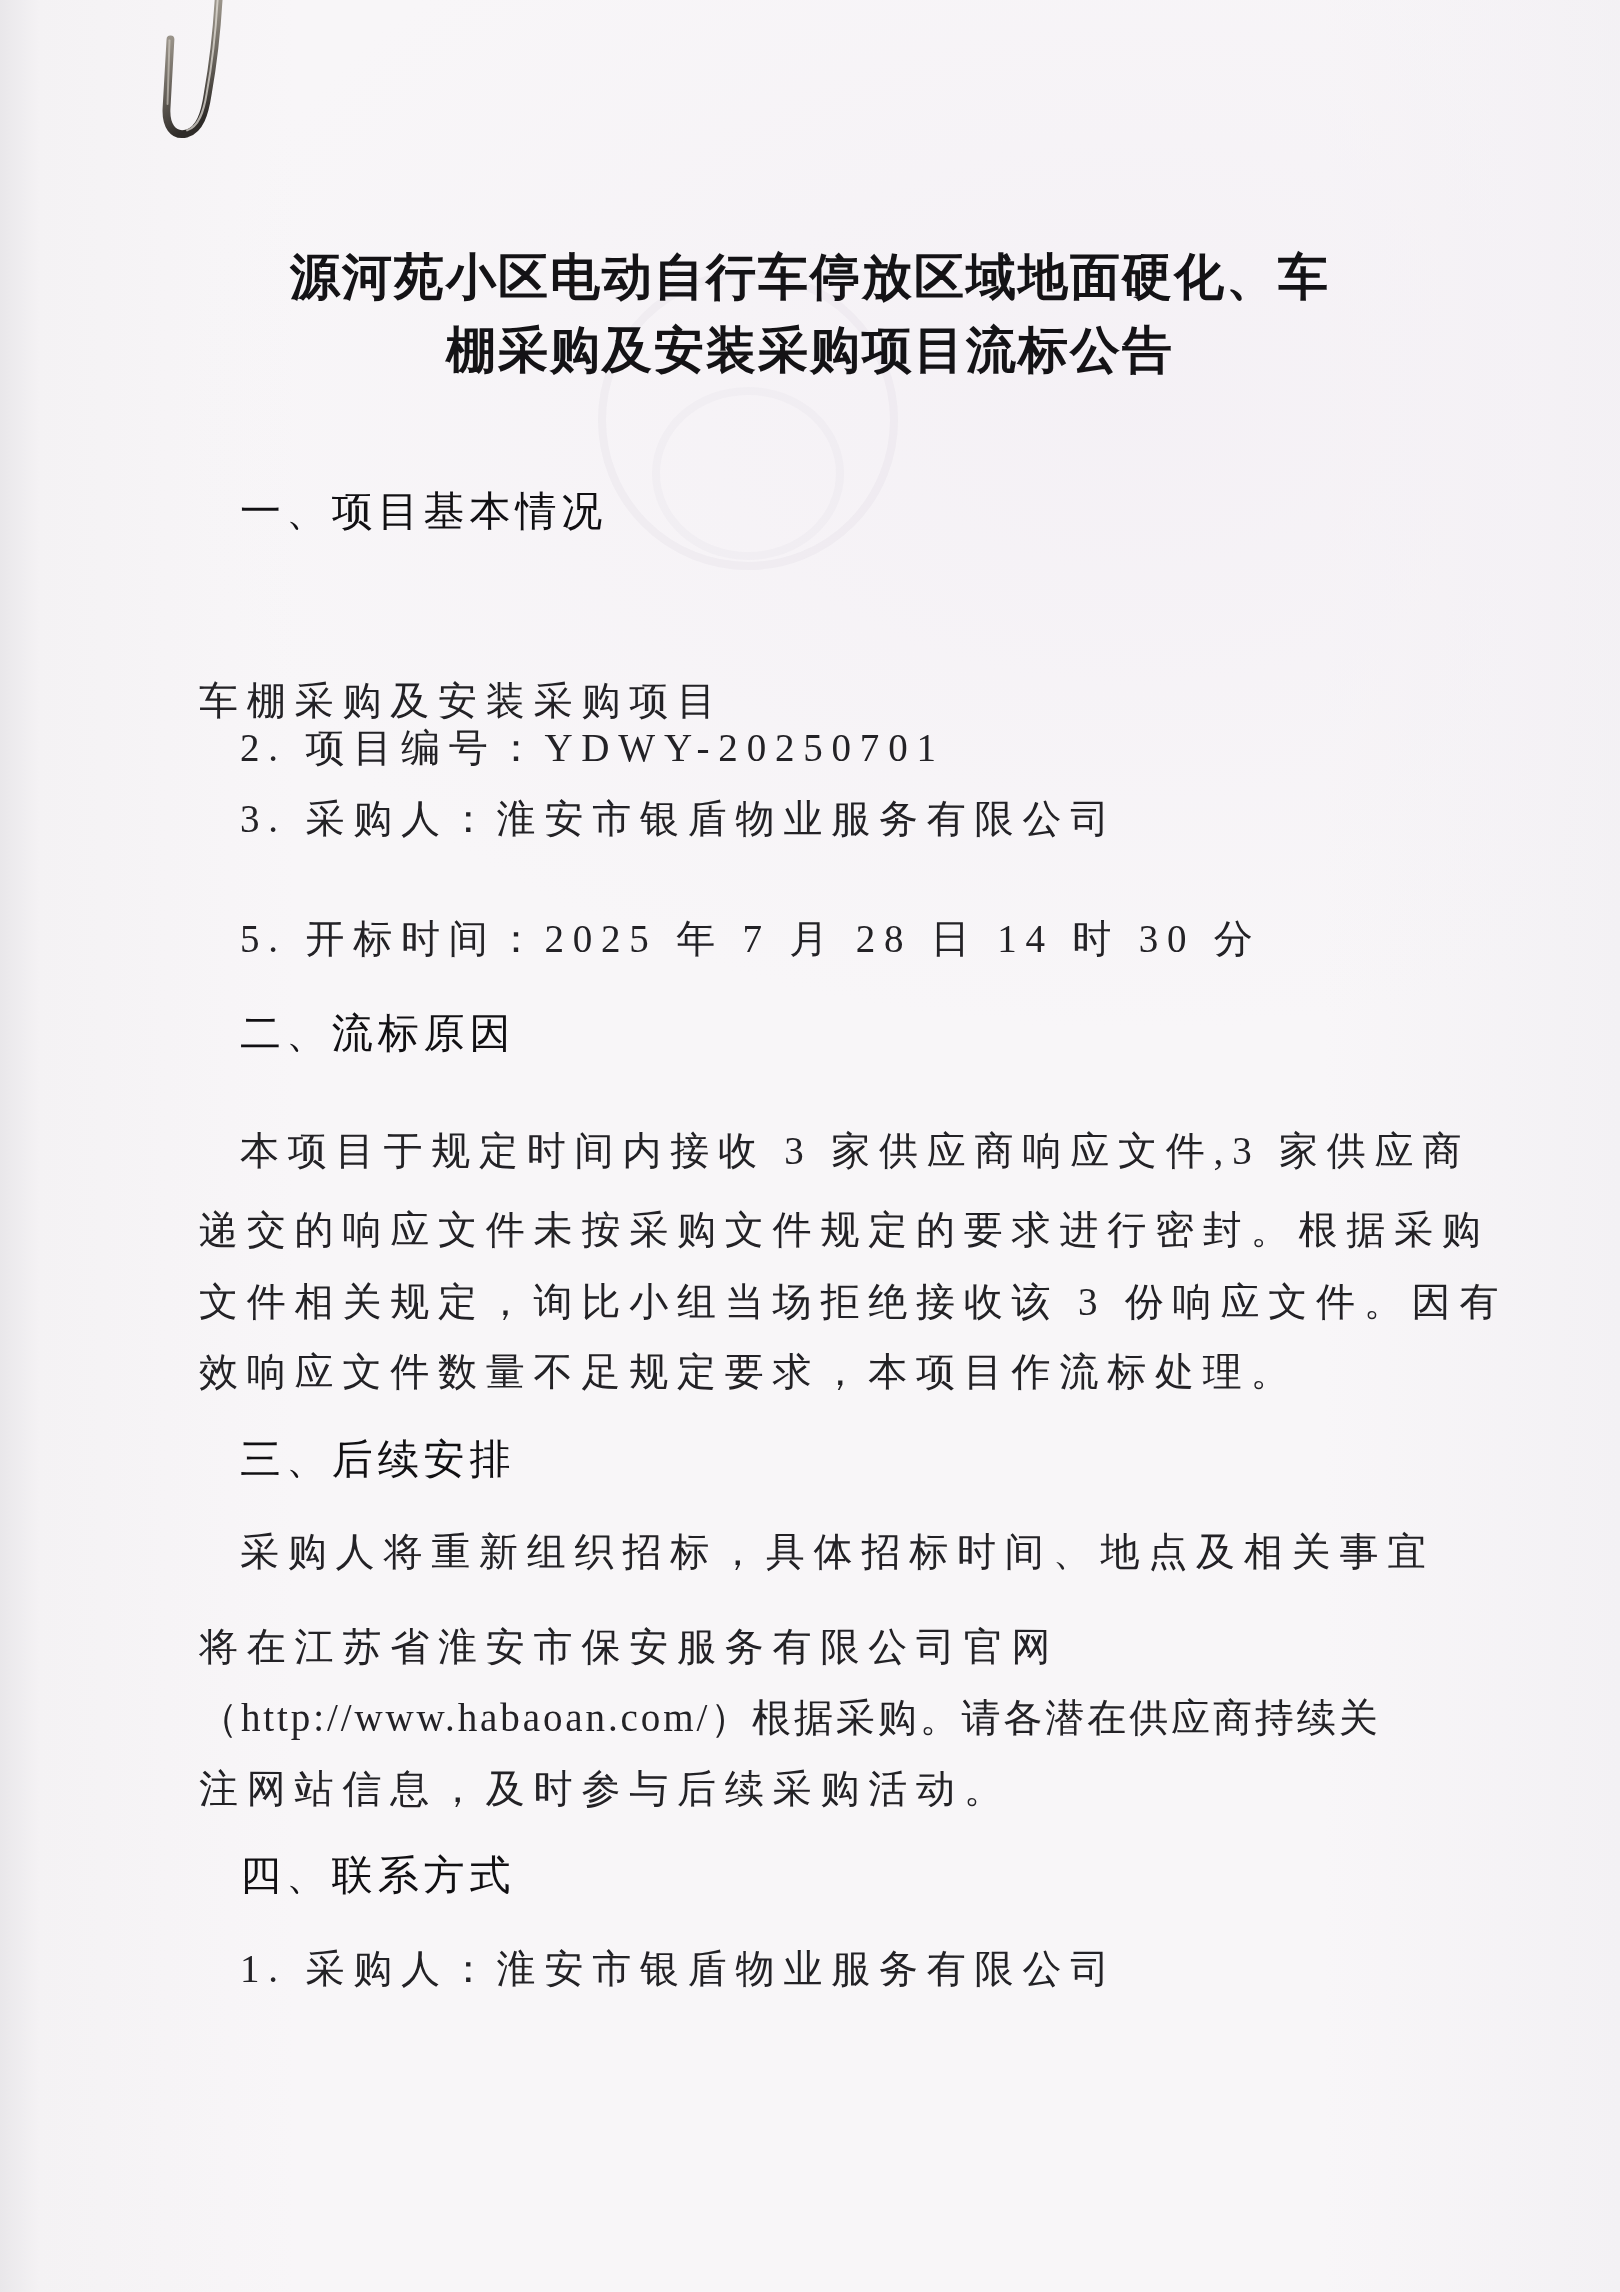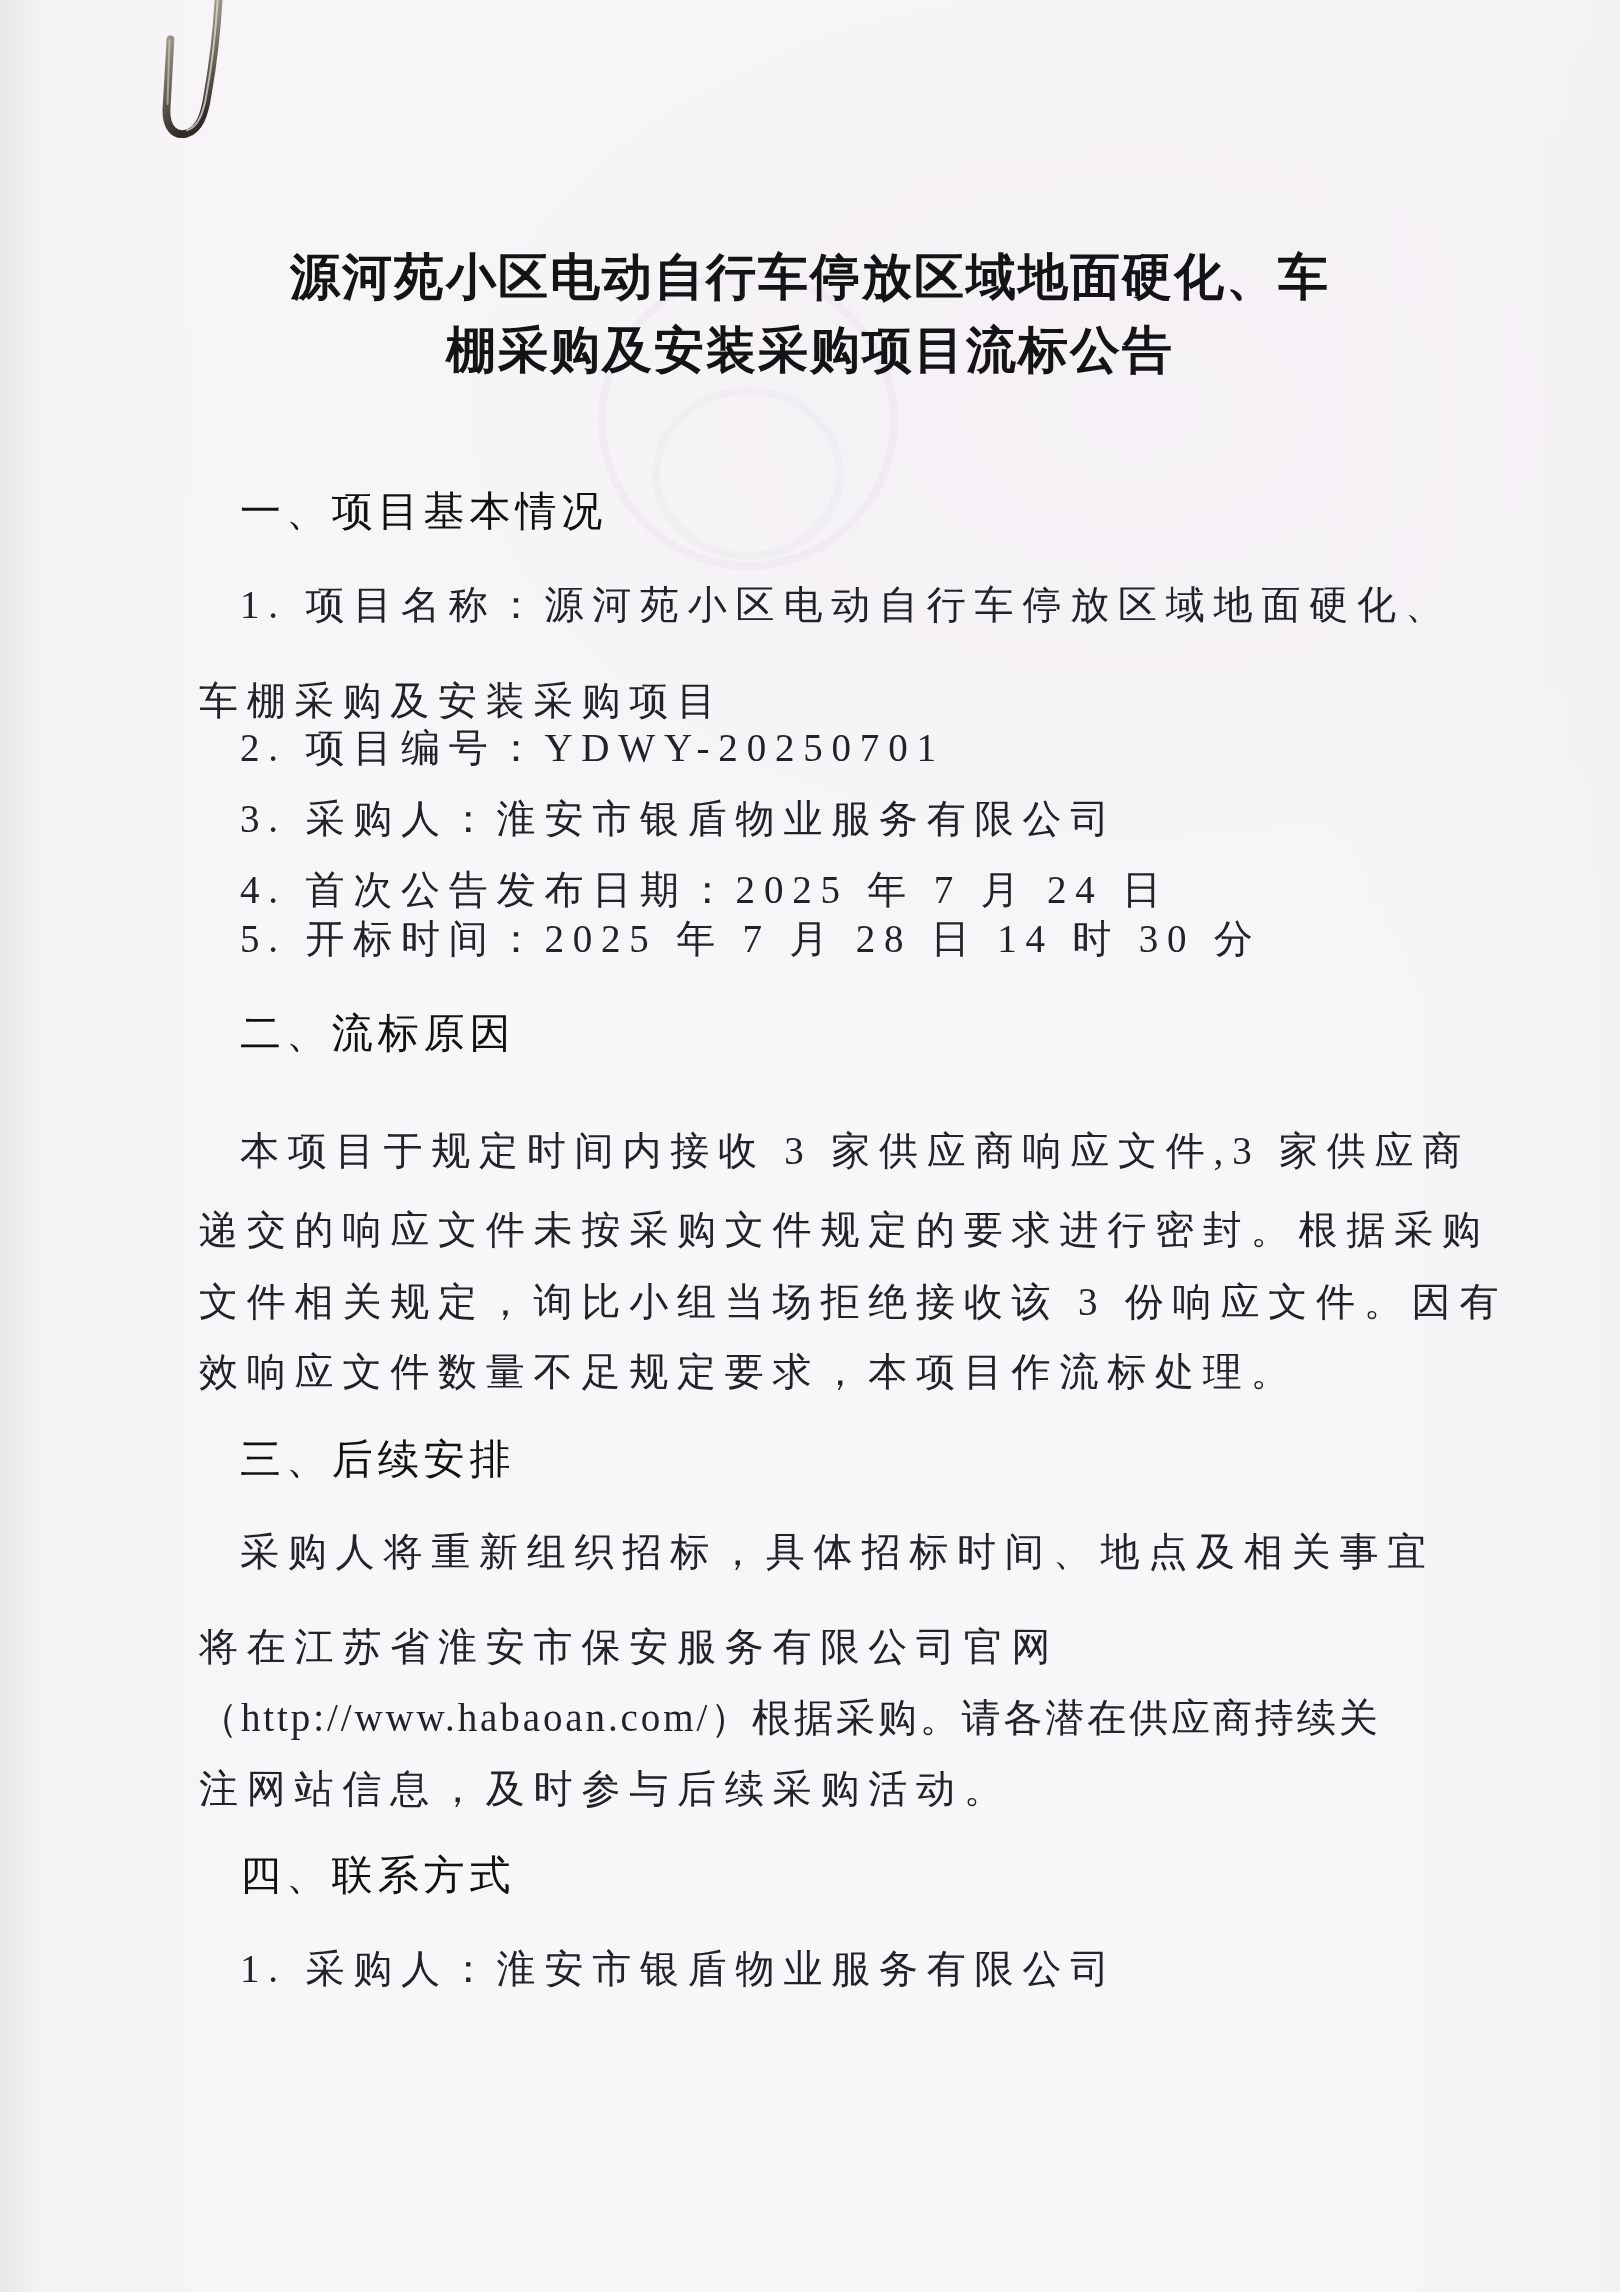--- a/index.html
+++ b/index.html
@@ -97,25 +97,23 @@
     <path d="M 75 -10 C 73 34, 68 74, 63 101 C 60 120, 55 135, 43 139" fill="none" stroke="#e9e5de" stroke-width="2" stroke-linecap="round" opacity="0.7"></path>
     <path d="M 25 47 L 23 112" fill="none" stroke="#d8d3ca" stroke-width="2" stroke-linecap="round" opacity="0.6"></path>
   </svg>
 
   <div class="title">
     <div>源河苑小区电动自行车停放区域地面硬化、车</div>
     <div>棚采购及安装采购项目流标公告</div>
   </div>
 
   <div class="heading" style="top:488px">一、项目基本情况</div>
-  <div class="line indent" style="top:582px">1. 项目名称：源河苑小区电动自行车停放区域地面硬化、</div>
   <div class="line flush" style="top:654px">车棚采购及安装采购项目</div>
   <div class="line indent" style="top:725px">2. 项目编号：YDWY-20250701</div>
   <div class="line indent" style="top:796px">3. 采购人：淮安市银盾物业服务有限公司</div>
-  <div class="line indent" style="top:867px">4. 首次公告发布日期：2025 年 7 月 24 日</div>
   <div class="line indent" style="top:916px">5. 开标时间：2025 年 7 月 28 日 14 时 30 分</div>
 
   <div class="heading" style="top:1010px">二、流标原因</div>
   <div class="line indent" style="top:1128px">本项目于规定时间内接收 3 家供应商响应文件,3 家供应商</div>
   <div class="line flush" style="top:1183px">递交的响应文件未按采购文件规定的要求进行密封。根据采购</div>
   <div class="line flush" style="top:1255px">文件相关规定，询比小组当场拒绝接收该 3 份响应文件。因有</div>
   <div class="line flush" style="top:1325px">效响应文件数量不足规定要求，本项目作流标处理。</div>
 
   <div class="heading" style="top:1436px">三、后续安排</div>
   <div class="line indent" style="top:1529px">采购人将重新组织招标，具体招标时间、地点及相关事宜</div>

